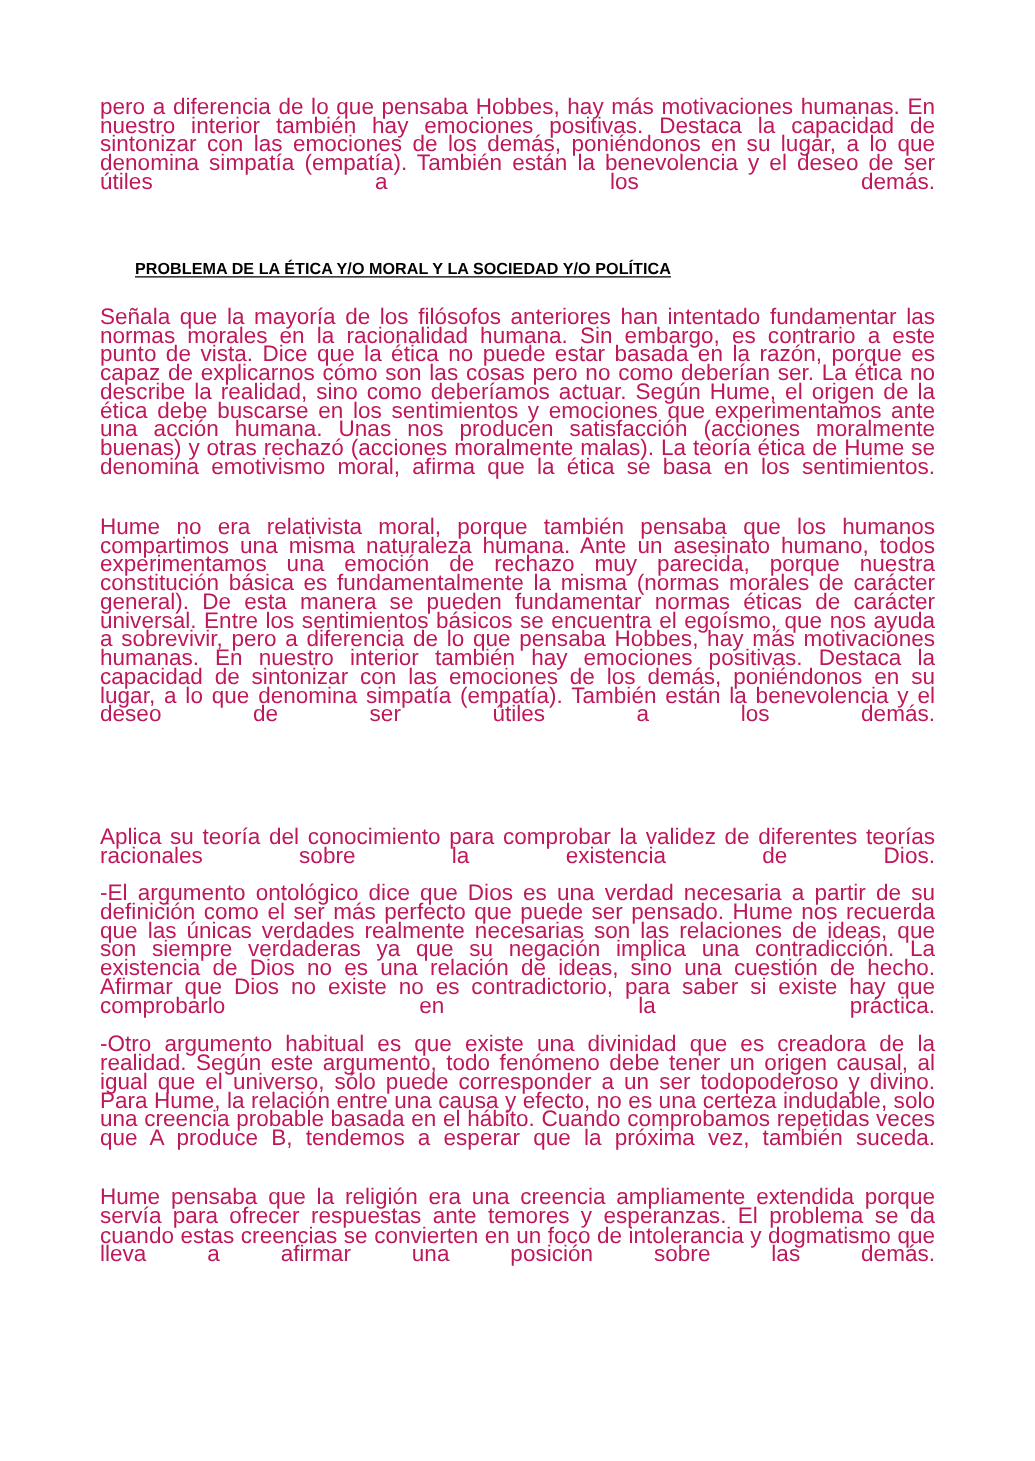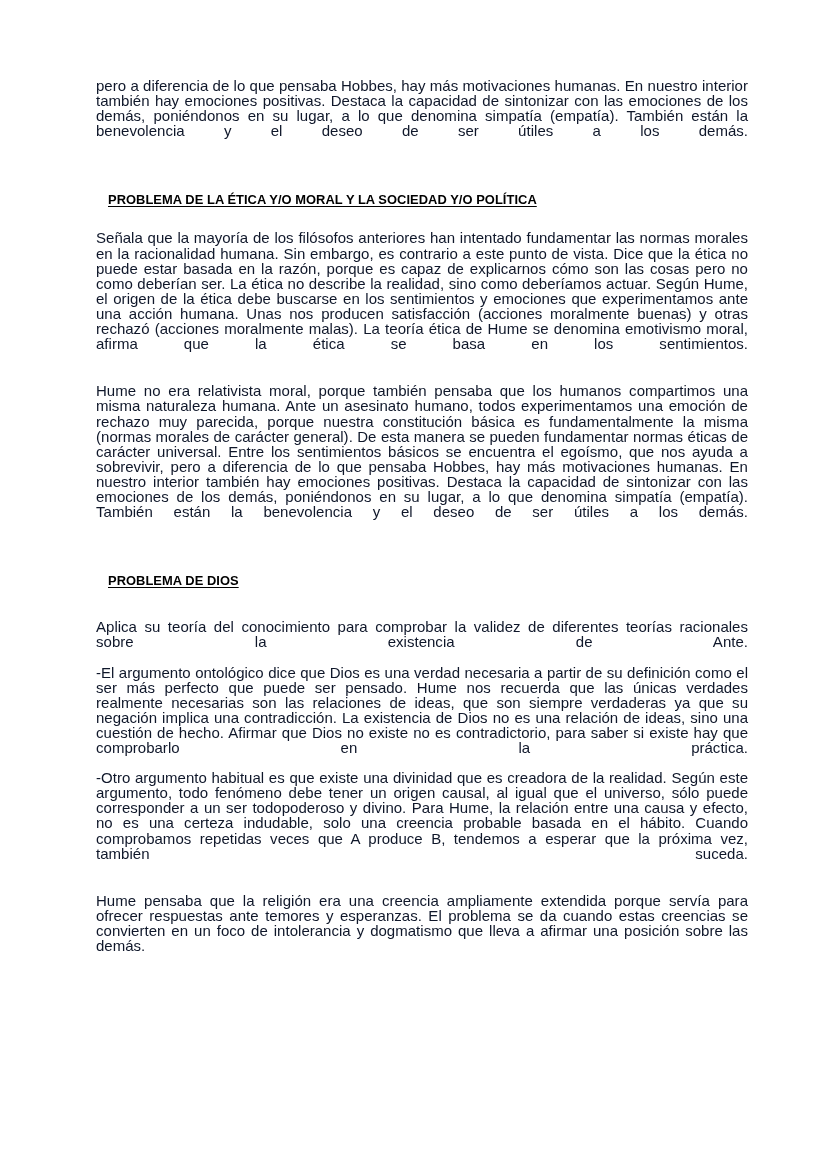--- a/index.html
+++ b/index.html
@@ -19,28 +19,28 @@
     width: 828px;
     height: 1169px;
     background: #ffffff;
     box-sizing: border-box;
     padding: 78px 80px 0 80px;
   }
   .doc-body {
     width: 668px;
   }
   p.para {
-    margin: 0 0 0 16px;
-    font-size: 15px;
+    margin: 0 0 0 0;
+    font-size: 18px;
     line-height: 15.1px;
     text-align: justify;
     text-justify: inter-word;
     letter-spacing: 0.02px;
     word-spacing: 0.1px;
-    color: #0f172a;
+    color: #be185d;
   }
   p.para:last-child {
     margin-bottom: 0;
   }
   .gap-para {
     height: 17px;
   }
   .gap-before-heading {
     height: 37px;
   }
@@ -89,27 +89,24 @@
     <div class="gap-after-heading"></div>
 
     <p class="para">Señala que la mayoría de los filósofos anteriores han intentado fundamentar las normas morales en la racionalidad humana. Sin embargo, es contrario a este punto de vista. Dice que la ética no puede estar basada en la razón, porque es capaz de explicarnos cómo son las cosas pero no como deberían ser. La ética no describe la realidad, sino como deberíamos actuar. Según Hume, el origen de la ética debe buscarse en los sentimientos y emociones que experimentamos ante una acción humana. Unas nos producen satisfacción (acciones moralmente buenas) y otras rechazó (acciones moralmente malas). La teoría ética de Hume se denomina emotivismo moral, afirma que la ética se basa en los sentimientos.</p>
 
     <div class="gap-para"></div>
 
     <p class="para">Hume no era relativista moral, porque también pensaba que los humanos compartimos una misma naturaleza humana. Ante un asesinato humano, todos experimentamos una emoción de rechazo muy parecida, porque nuestra constitución básica es fundamentalmente la misma (normas morales de carácter general). De esta manera se pueden fundamentar normas éticas de carácter universal. Entre los sentimientos básicos se encuentra el egoísmo, que nos ayuda a sobrevivir, pero a diferencia de lo que pensaba Hobbes, hay más motivaciones humanas. En nuestro interior también hay emociones positivas. Destaca la capacidad de sintonizar con las emociones de los demás, poniéndonos en su lugar, a lo que denomina simpatía (empatía). También están la benevolencia y el deseo de ser útiles a los demás.</p>
 
     <div class="gap-before-heading"></div>
 
-    <div class="heading-wrap">
-      <h2 class="section-heading">PROBLEMA DE DIOS</h2>
-    </div>
 
     <div class="gap-after-heading-2"></div>
 
-    <p class="para">Aplica su teoría del conocimiento para comprobar la validez de diferentes teorías racionales sobre la existencia de Ante.</p>
+    <p class="para">Aplica su teoría del conocimiento para comprobar la validez de diferentes teorías racionales sobre la existencia de Dios.</p>
 
     <p class="para">-El argumento ontológico dice que Dios es una verdad necesaria a partir de su definición como el ser más perfecto que puede ser pensado. Hume nos recuerda que las únicas verdades realmente necesarias son las relaciones de ideas, que son siempre verdaderas ya que su negación implica una contradicción. La existencia de Dios no es una relación de ideas, sino una cuestión de hecho. Afirmar que Dios no existe no es contradictorio, para saber si existe hay que comprobarlo en la práctica.</p>
 
     <p class="para">-Otro argumento habitual es que existe una divinidad que es creadora de la realidad. Según este argumento, todo fenómeno debe tener un origen causal, al igual que el universo, sólo puede corresponder a un ser todopoderoso y divino. Para Hume, la relación entre una causa y efecto, no es una certeza indudable, solo una creencia probable basada en el hábito. Cuando comprobamos repetidas veces que A produce B, tendemos a esperar que la próxima vez, también suceda.</p>
 
     <div class="gap-para"></div>
 
     <p class="para">Hume pensaba que la religión era una creencia ampliamente extendida porque servía para ofrecer respuestas ante temores y esperanzas. El problema se da cuando estas creencias se convierten en un foco de intolerancia y dogmatismo que lleva a afirmar una posición sobre las demás.</p>
 
     <div class="gap-para"></div>

